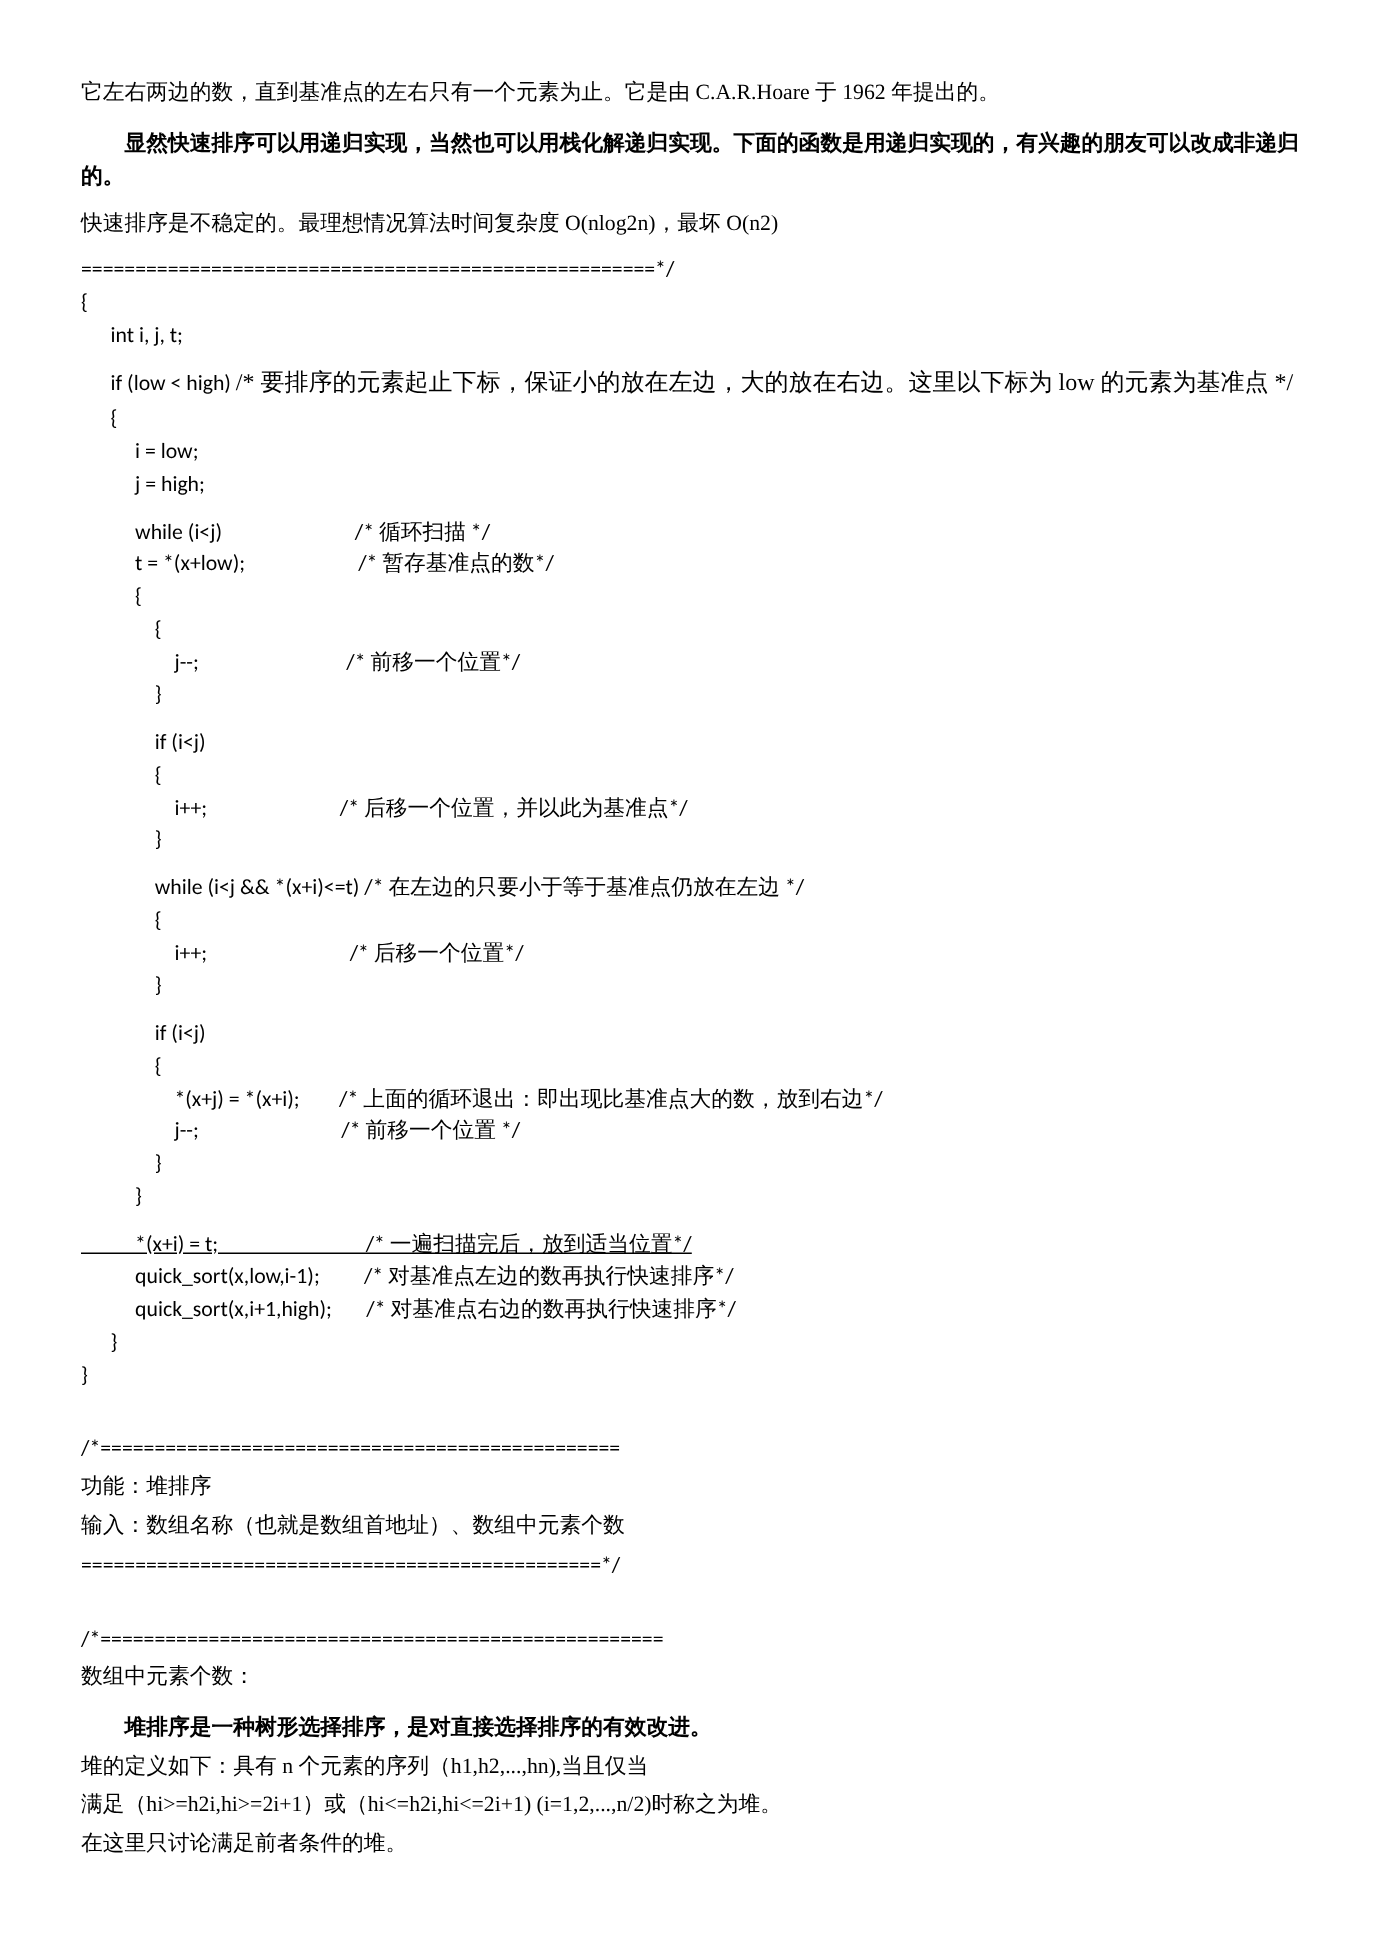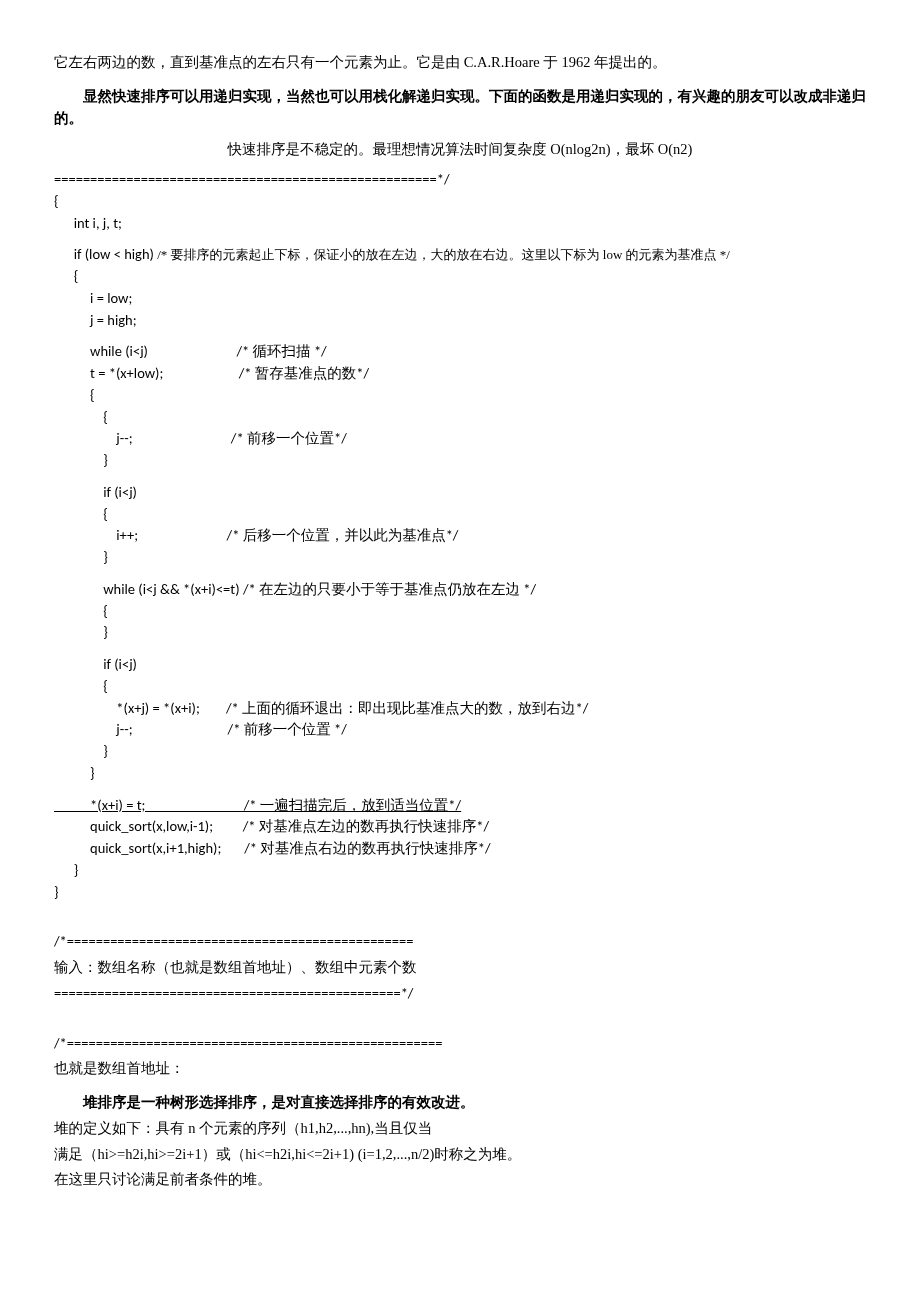--- a/index.html
+++ b/index.html
@@ -29,63 +29,65 @@
     font-family: "SimSun", "宋体", serif;
   }
 </style>
 </head>
 <body>
 
 <div class="para"> 它左右两边的数，直到基准点的左右只有一个元素为止。它是由 C.A.R.Hoare 于 1962 年提出的。</div>
 
 <div class="para indent" style="margin-top:12px;">显然快速排序可以用递归实现，当然也可以用栈化解递归实现。下面的函数是用递归实现的，有兴趣的朋友可以改成非递归的。</div>
 
-<div class="para" style="margin-top:10px;text-align:center;"> 快速排序是不稳定的。最理想情况算法时间复杂度 O(nlog2n)，最坏 O(n2)</div>
+<div class="para" style="margin-top:10px;"> 快速排序是不稳定的。最理想情况算法时间复杂度 O(nlog2n)，最坏 O(n2)</div>
 
 <div style="margin-top:8px;">
 <div class="code">=====================================================*/</div>
 <div class="code">{</div>
 <div class="code">      int i, j, t;</div>
-<div class="code" style="margin-top:10px;"><span>      if (low &lt; high) </span><span class="zh" style="font-size:13px;">/* 要排序的元素起止下标，保证小的放在左边，大的放在右边。这里以下标为 low 的元素为基准点 */</span></div>
+<div class="code" style="margin-top:10px;"><span>      if (low &lt; high) </span><span class="zh" style="font-size:16px;">/* 要排序的元素起止下标，保证小的放在左边，大的放在右边。这里以下标为 low 的元素为基准点 */</span></div>
 <div class="code">      {</div>
 <div class="code">           i = low;</div>
 <div class="code">           j = high;</div>
 <div class="code" style="margin-top:10px;">           while (i&lt;j)                           /* 循环扫描 */</div>
 <div class="code">           t = *(x+low);                       /* 暂存基准点的数*/</div>
 <div class="code">           {</div>
 <div class="code">               {</div>
 <div class="code">                   j--;                              /* 前移一个位置*/</div>
 <div class="code">               }</div>
 <div class="code" style="margin-top:10px;">               if (i&lt;j)</div>
 <div class="code">               {</div>
 <div class="code">                   i++;                           /* 后移一个位置，并以此为基准点*/</div>
 <div class="code">               }</div>
 <div class="code" style="margin-top:10px;">               while (i&lt;j &amp;&amp; *(x+i)&lt;=t) /* 在左边的只要小于等于基准点仍放在左边 */</div>
 <div class="code">               {</div>
+<div class="code">                   i++;                             /* 后移一个位置*/</div>
 <div class="code">               }</div>
 <div class="code" style="margin-top:10px;">               if (i&lt;j)</div>
 <div class="code">               {</div>
 <div class="code">                   *(x+j) = *(x+i);        /* 上面的循环退出：即出现比基准点大的数，放到右边*/</div>
 <div class="code">                   j--;                             /* 前移一个位置 */</div>
 <div class="code">               }</div>
 <div class="code">           }</div>
 <div class="code" style="margin-top:10px;text-decoration:underline;">           *(x+i) = t;                              /* 一遍扫描完后，放到适当位置*/</div>
 <div class="code">           quick_sort(x,low,i-1);         /* 对基准点左边的数再执行快速排序*/</div>
 <div class="code">           quick_sort(x,i+1,high);       /* 对基准点右边的数再执行快速排序*/</div>
 <div class="code">      }</div>
 <div class="code">}</div>
 </div>
 
 <div style="margin-top:28px;">
 <div class="code">/*================================================</div>
+<div class="para"> 功能：堆排序</div>
 <div class="para"> 输入：数组名称（也就是数组首地址）、数组中元素个数</div>
 <div class="code">================================================*/</div>
 </div>
 
 <div style="margin-top:28px;">
 <div class="code">/*====================================================</div>
-<div class="para">也就是数组首地址：</div>
+<div class="para">数组中元素个数：</div>
 </div>
 
 <div class="para indent" style="margin-top:12px;">堆排序是一种树形选择排序，是对直接选择排序的有效改进。</div>
 <div class="para"> 堆的定义如下：具有 n 个元素的序列（h1,h2,...,hn),当且仅当</div>
 <div class="para"> 满足（hi&gt;=h2i,hi&gt;=2i+1）或（hi&lt;=h2i,hi&lt;=2i+1) (i=1,2,...,n/2)时称之为堆。</div>
 <div class="para"> 在这里只讨论满足前者条件的堆。</div>
 
 </body></html>

